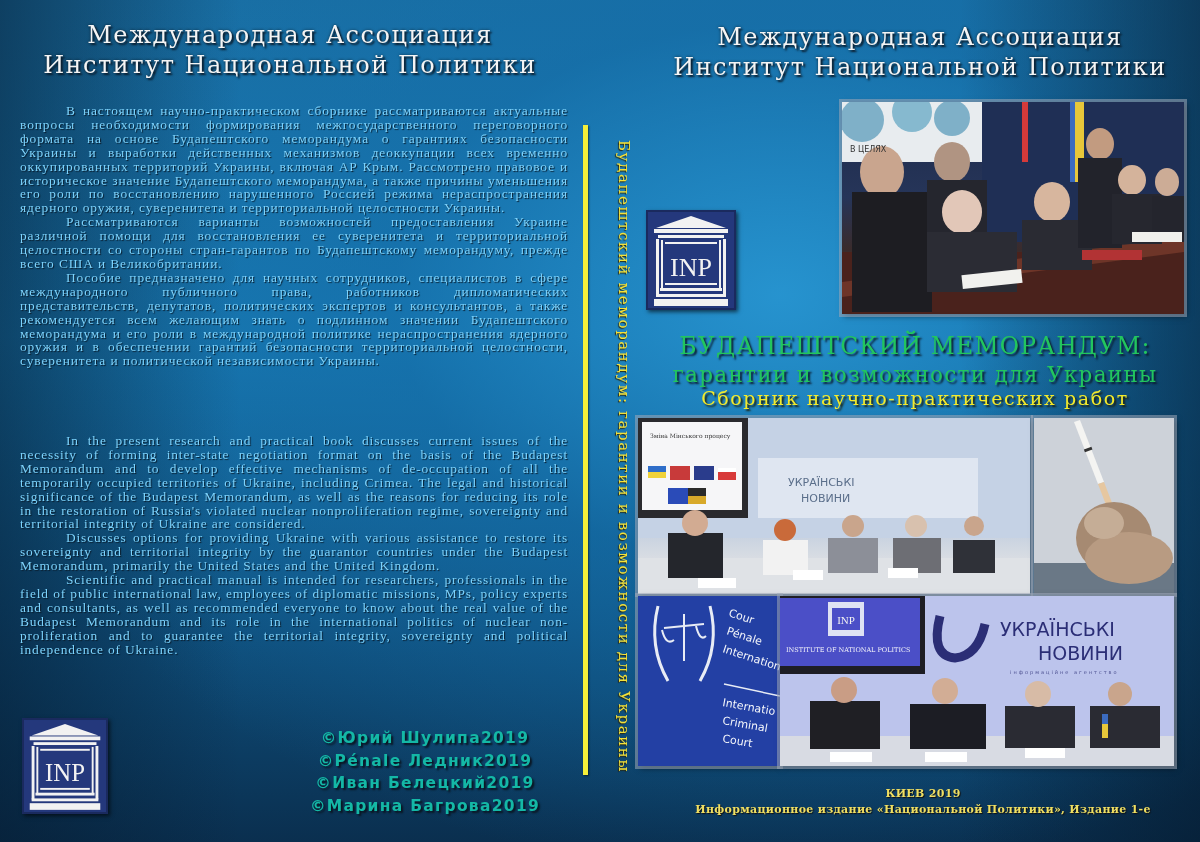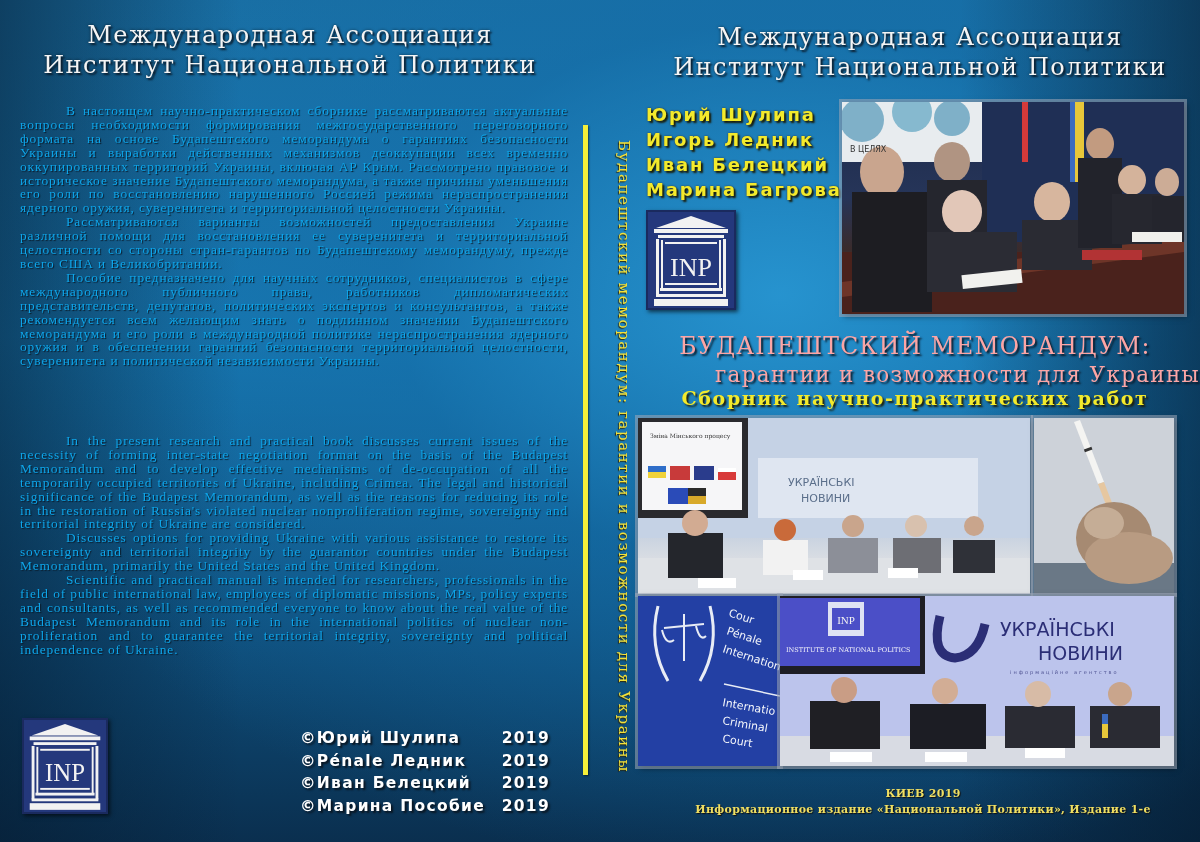--- a/index.html
+++ b/index.html
@@ -37,21 +37,21 @@
 
     .edition-line {
       position: absolute; top: 79px; left: 14px; width: 560px;
       text-align: center; color: #f2e64a;
       font-family: "DejaVu Serif", serif; font-weight: bold;
       font-size: 10.5px; letter-spacing: 0.2px;
       text-shadow: 1px 1px 1px #111;
     }
     .body-text {
       position: absolute; left: 20px; width: 548px;
-      color: #0ea5e9;
+      color: #7dd3fc;
       font-family: "Liberation Serif", "DejaVu Serif", serif;
       font-size: 13.4px; line-height: 13.9px; letter-spacing: 0.9px;
       text-align: justify;
       text-shadow: 1px 1px 1px #0a1b2a;
     }
     .body-text p { text-indent: 46px; }
     .body-text.ru { top: 104px; }
     .body-text.en { top: 434px; letter-spacing: 0.85px; }
 
     .inp-logo {
@@ -61,22 +61,22 @@
       box-shadow: 2px 2px 4px rgba(0,0,0,0.6);
     }
     .inp-logo svg { width: 100%; height: 100%; display: block; }
     .back .inp-logo { left: 22px; top: 718px; width: 86px; height: 96px; }
     .front .inp-logo { left: 16px; top: 210px; width: 90px; height: 100px; }
 
     .copyright-list {
       position: absolute; left: 300px; top: 727px; width: 250px;
     }
     .copyright-row {
-      display: flex; justify-content: space-between;
-      color: #ffffff;
+      display: flex; justify-content: center;
+      color: #14b8a6;
       font-family: "DejaVu Sans", sans-serif; font-weight: bold;
       font-size: 15.5px; letter-spacing: 1.3px; line-height: 22.5px;
       text-shadow: 2px 2px 2px #0a1520;
     }
 
     .spine-bar {
       position: absolute; left: 8px; top: 125px; width: 5px; height: 650px;
       background: #f4ef3a;
       box-shadow: 1px 1px 2px rgba(0,0,0,0.5);
     }
@@ -115,26 +115,26 @@
       background: linear-gradient(180deg, #c9ced6 0%, #d2d6dc 60%, #8b96a0 82%, #5c6a76 100%); }
     .photo-icc { left: 8px; top: 596px; width: 142px; height: 170px;
       background: linear-gradient(160deg, #2741a6 0%, #1e3690 60%, #1a2f7e 100%); }
     .photo-press { left: 150px; top: 596px; width: 394px; height: 170px;
       background: linear-gradient(180deg, #c2c9ee 0%, #b7c0ea 60%, #d4d8e3 80%, #9aa0ab 100%); }
 
     .photo .sketch { position: absolute; inset: 0; }
 
     .main-title {
       position: absolute; left: 0; width: 570px; text-align: center;
-      color: #fca5a5; font-family: "DejaVu Serif", serif;
+      color: #22c55e; font-family: "DejaVu Serif", serif;
       text-shadow: 2px 2px 2px #0b1c2c;
     }
     .main-title.t1 { top: 332px; font-size: 23.5px; letter-spacing: 1.2px; }
-    .main-title.t2 { top: 362px; font-size: 21.5px; letter-spacing: 1.3px; text-align: right; }
-    .main-title.t3 { top: 387px; font-size: 19px; letter-spacing: 1.6px; color: #f3ea2c; text-shadow: 2px 2px 2px #1e1e08; font-weight: bold; }
+    .main-title.t2 { top: 362px; font-size: 21.5px; letter-spacing: 1.3px; }
+    .main-title.t3 { top: 387px; font-size: 19px; letter-spacing: 1.6px; color: #f3ea2c; text-shadow: 2px 2px 2px #1e1e08; font-weight: normal; }
 
     .imprint {
       position: absolute; left: 8px; width: 570px; text-align: center;
       color: #f0df62; font-family: "DejaVu Serif", serif; font-weight: bold;
       font-size: 11px; letter-spacing: 0.3px;
       text-shadow: 1px 1px 1px #111;
     }
     .imprint.city { top: 787px; }
     .imprint.pub { top: 803px; }
   </style>
@@ -187,43 +187,37 @@
     </div>
     <div class="copyright-row">
       <span>©Pénale Ледник</span>
       <span>2019</span>
     </div>
     <div class="copyright-row">
       <span>©Иван Белецкий</span>
       <span>2019</span>
     </div>
     <div class="copyright-row">
-      <span>©Марина Пособие</span>
+      <span>©Марина Багрова</span>
       <span>2019</span>
     </div>
   </div>
 </section>
 
 <section class="panel spine">
   <div class="spine-bar"></div>
   <div class="spine-text">Будапештский меморандум: гарантии и возможности для Украины</div>
 </section>
 
 <section class="panel front">
   <div class="org-title">
     <div>Международная Ассоциация</div>
     <div>Институт Национальной Политики</div>
   </div>
 
-  <div class="authors">
-    <div class="author-name">Юрий Шулипа</div>
-    <div class="author-name">Игорь Ледник</div>
-    <div class="author-name">Иван Белецкий</div>
-    <div class="author-name">Марина Багрова</div>
-  </div>
 
   <div class="inp-logo">
     <svg viewBox="0 0 86 96" preserveAspectRatio="none">
       <rect x="0" y="0" width="86" height="96" fill="#24387c"></rect>
       <polygon points="8,16 43,4 78,16" fill="#f2f2f2"></polygon>
       <rect x="6" y="17" width="74" height="4" fill="#f2f2f2"></rect>
       <rect x="10" y="23" width="66" height="3" fill="#f2f2f2"></rect>
       <rect x="8" y="27" width="3" height="56" fill="#f2f2f2"></rect>
       <rect x="75" y="27" width="3" height="56" fill="#f2f2f2"></rect>
       <rect x="13" y="28" width="2" height="50" fill="#f2f2f2"></rect>

